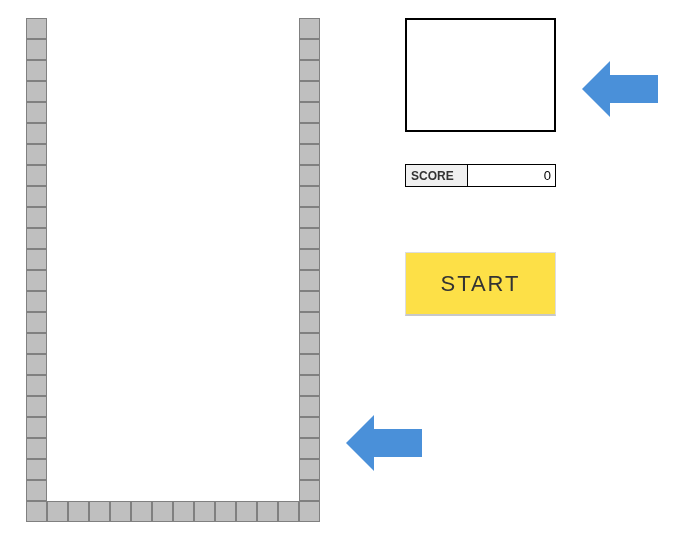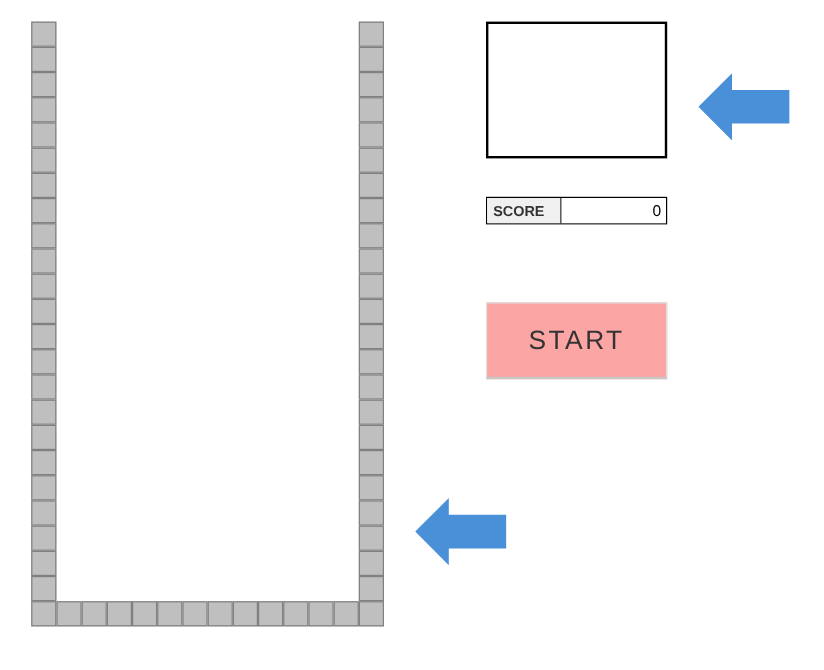--- a/index.html
+++ b/index.html
@@ -62,21 +62,21 @@
       align-items: center;
       justify-content: flex-end;
       background: #fff;
     }
     .start-button {
       position: absolute;
       left: 405px;
       top: 252px;
       width: 151px;
       height: 64px;
-      background: #fca5a5;
+      background: #fde047;
       border: 1px solid #ddd;
       border-bottom: 2px solid #c8c8c8;
       font-size: 22px;
       letter-spacing: 2px;
       color: #333;
       font-family: Arial, sans-serif;
       cursor: pointer;
       display: flex;
       align-items: center;
       justify-content: center;

